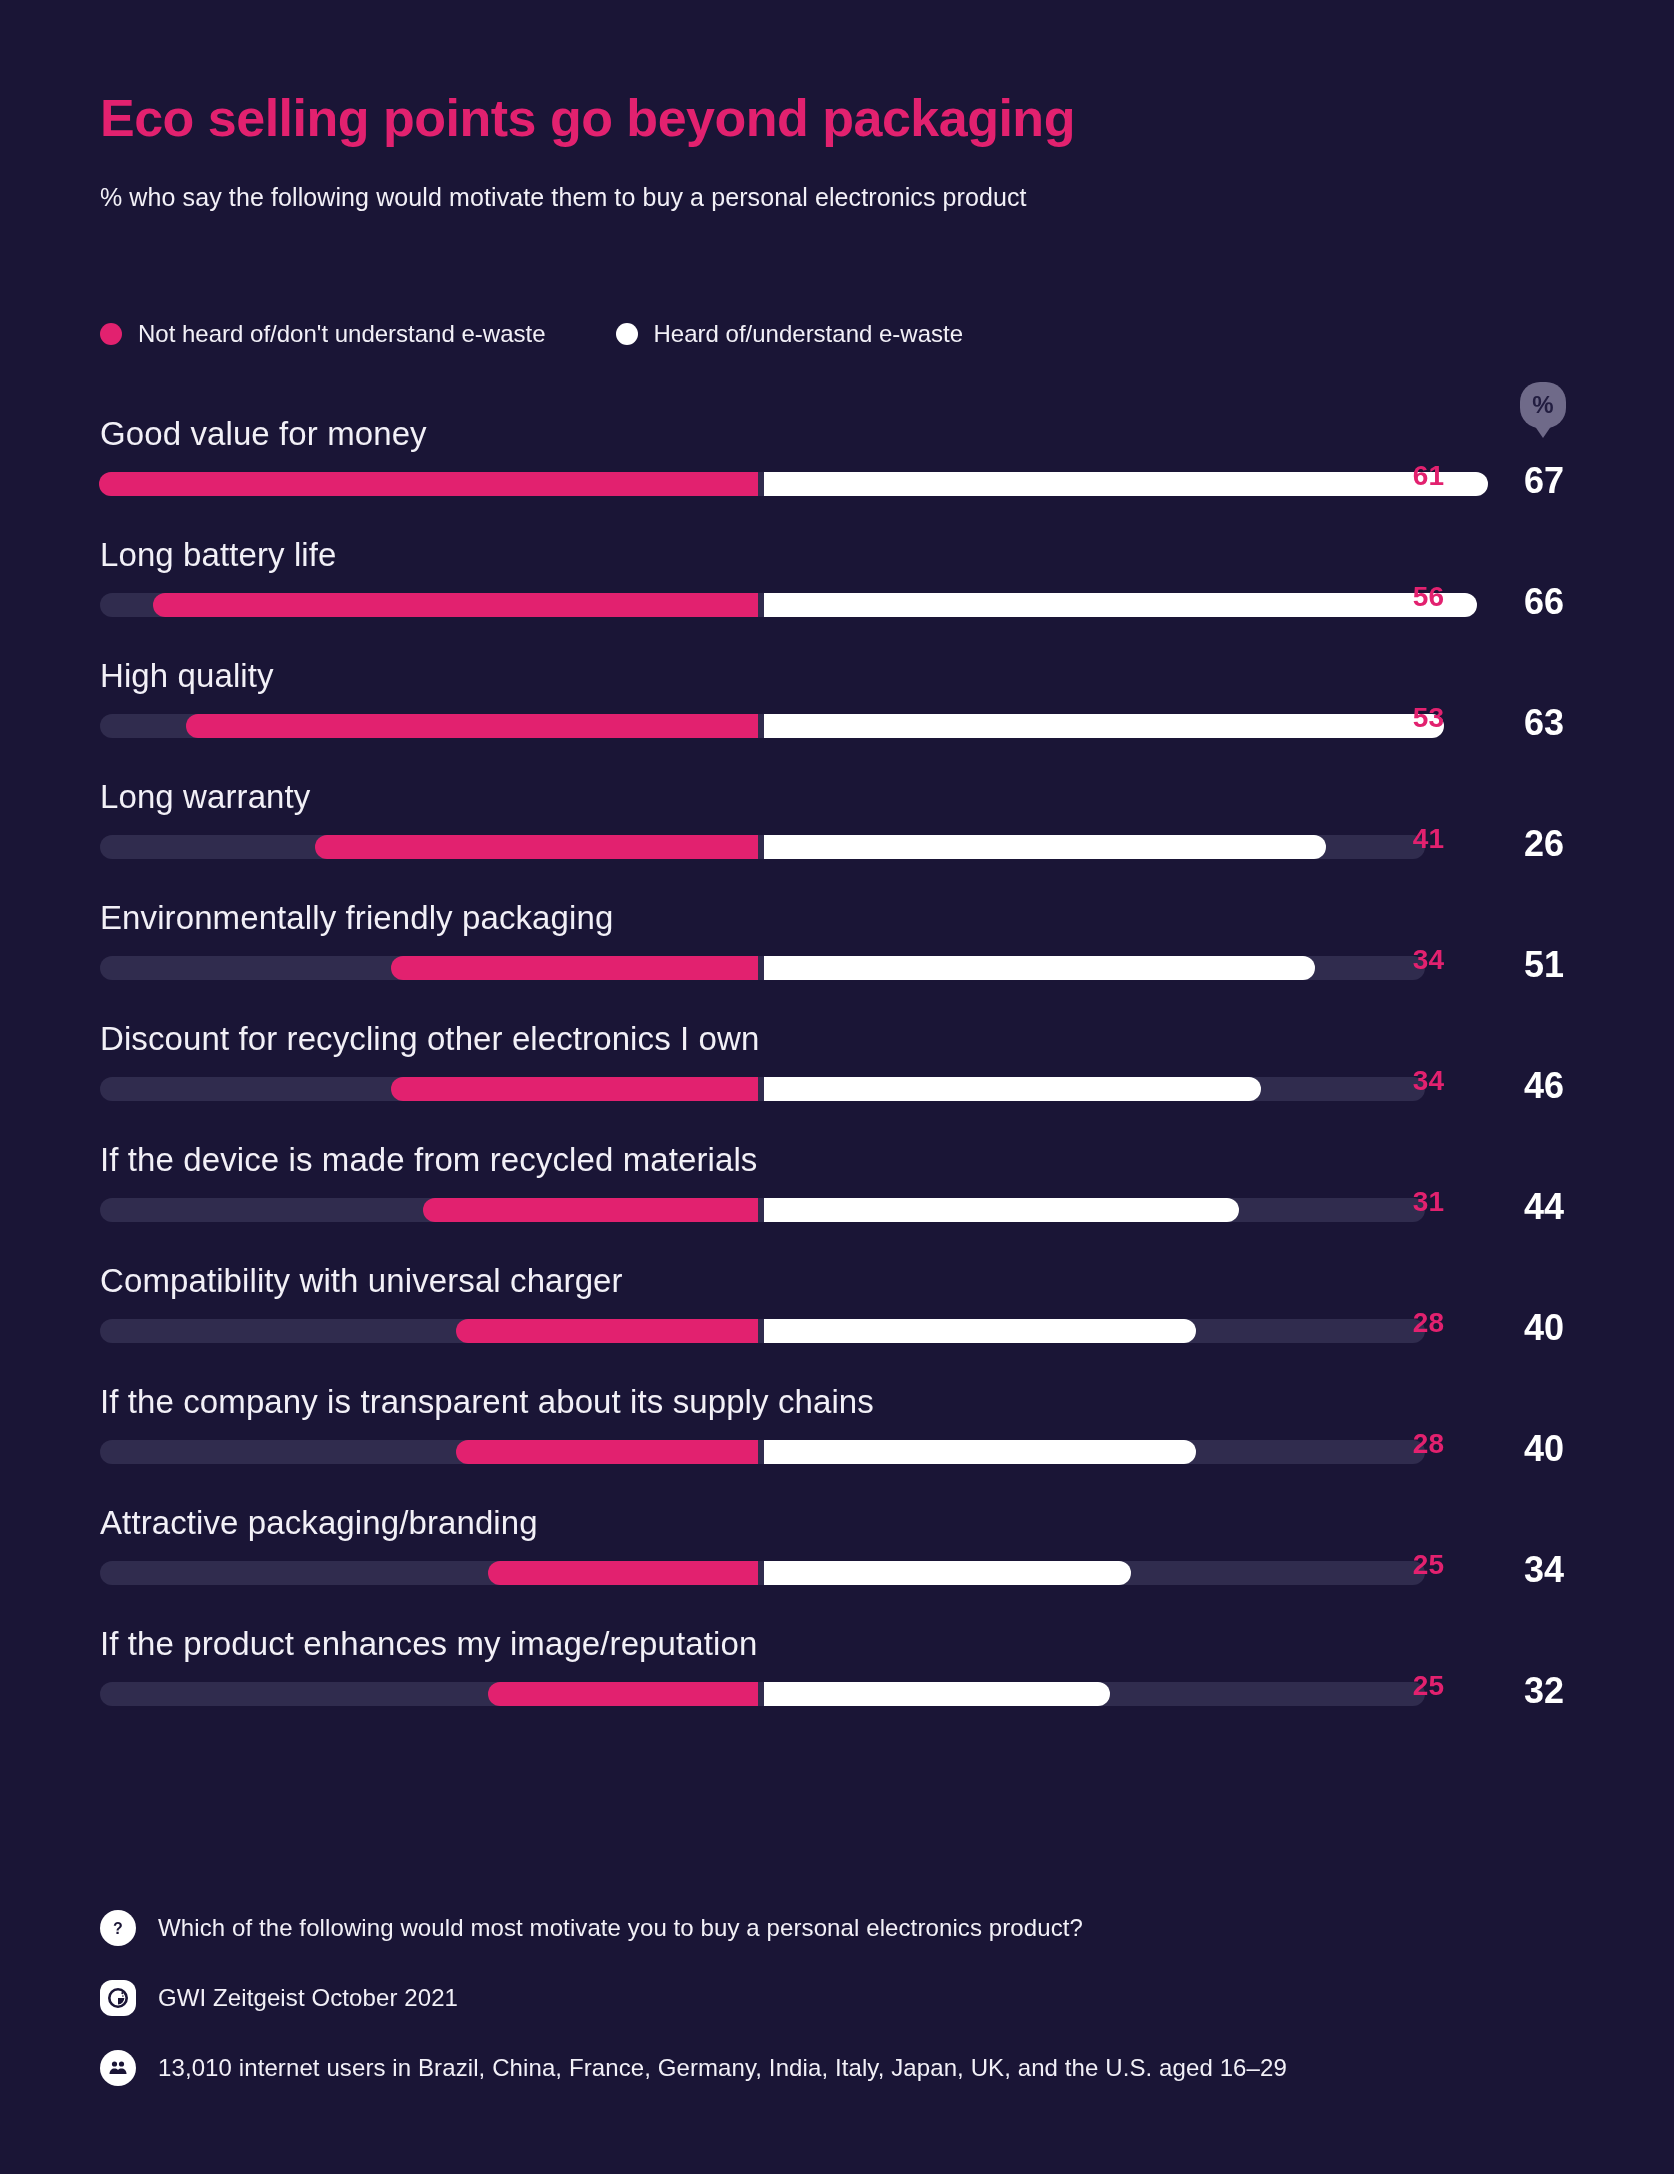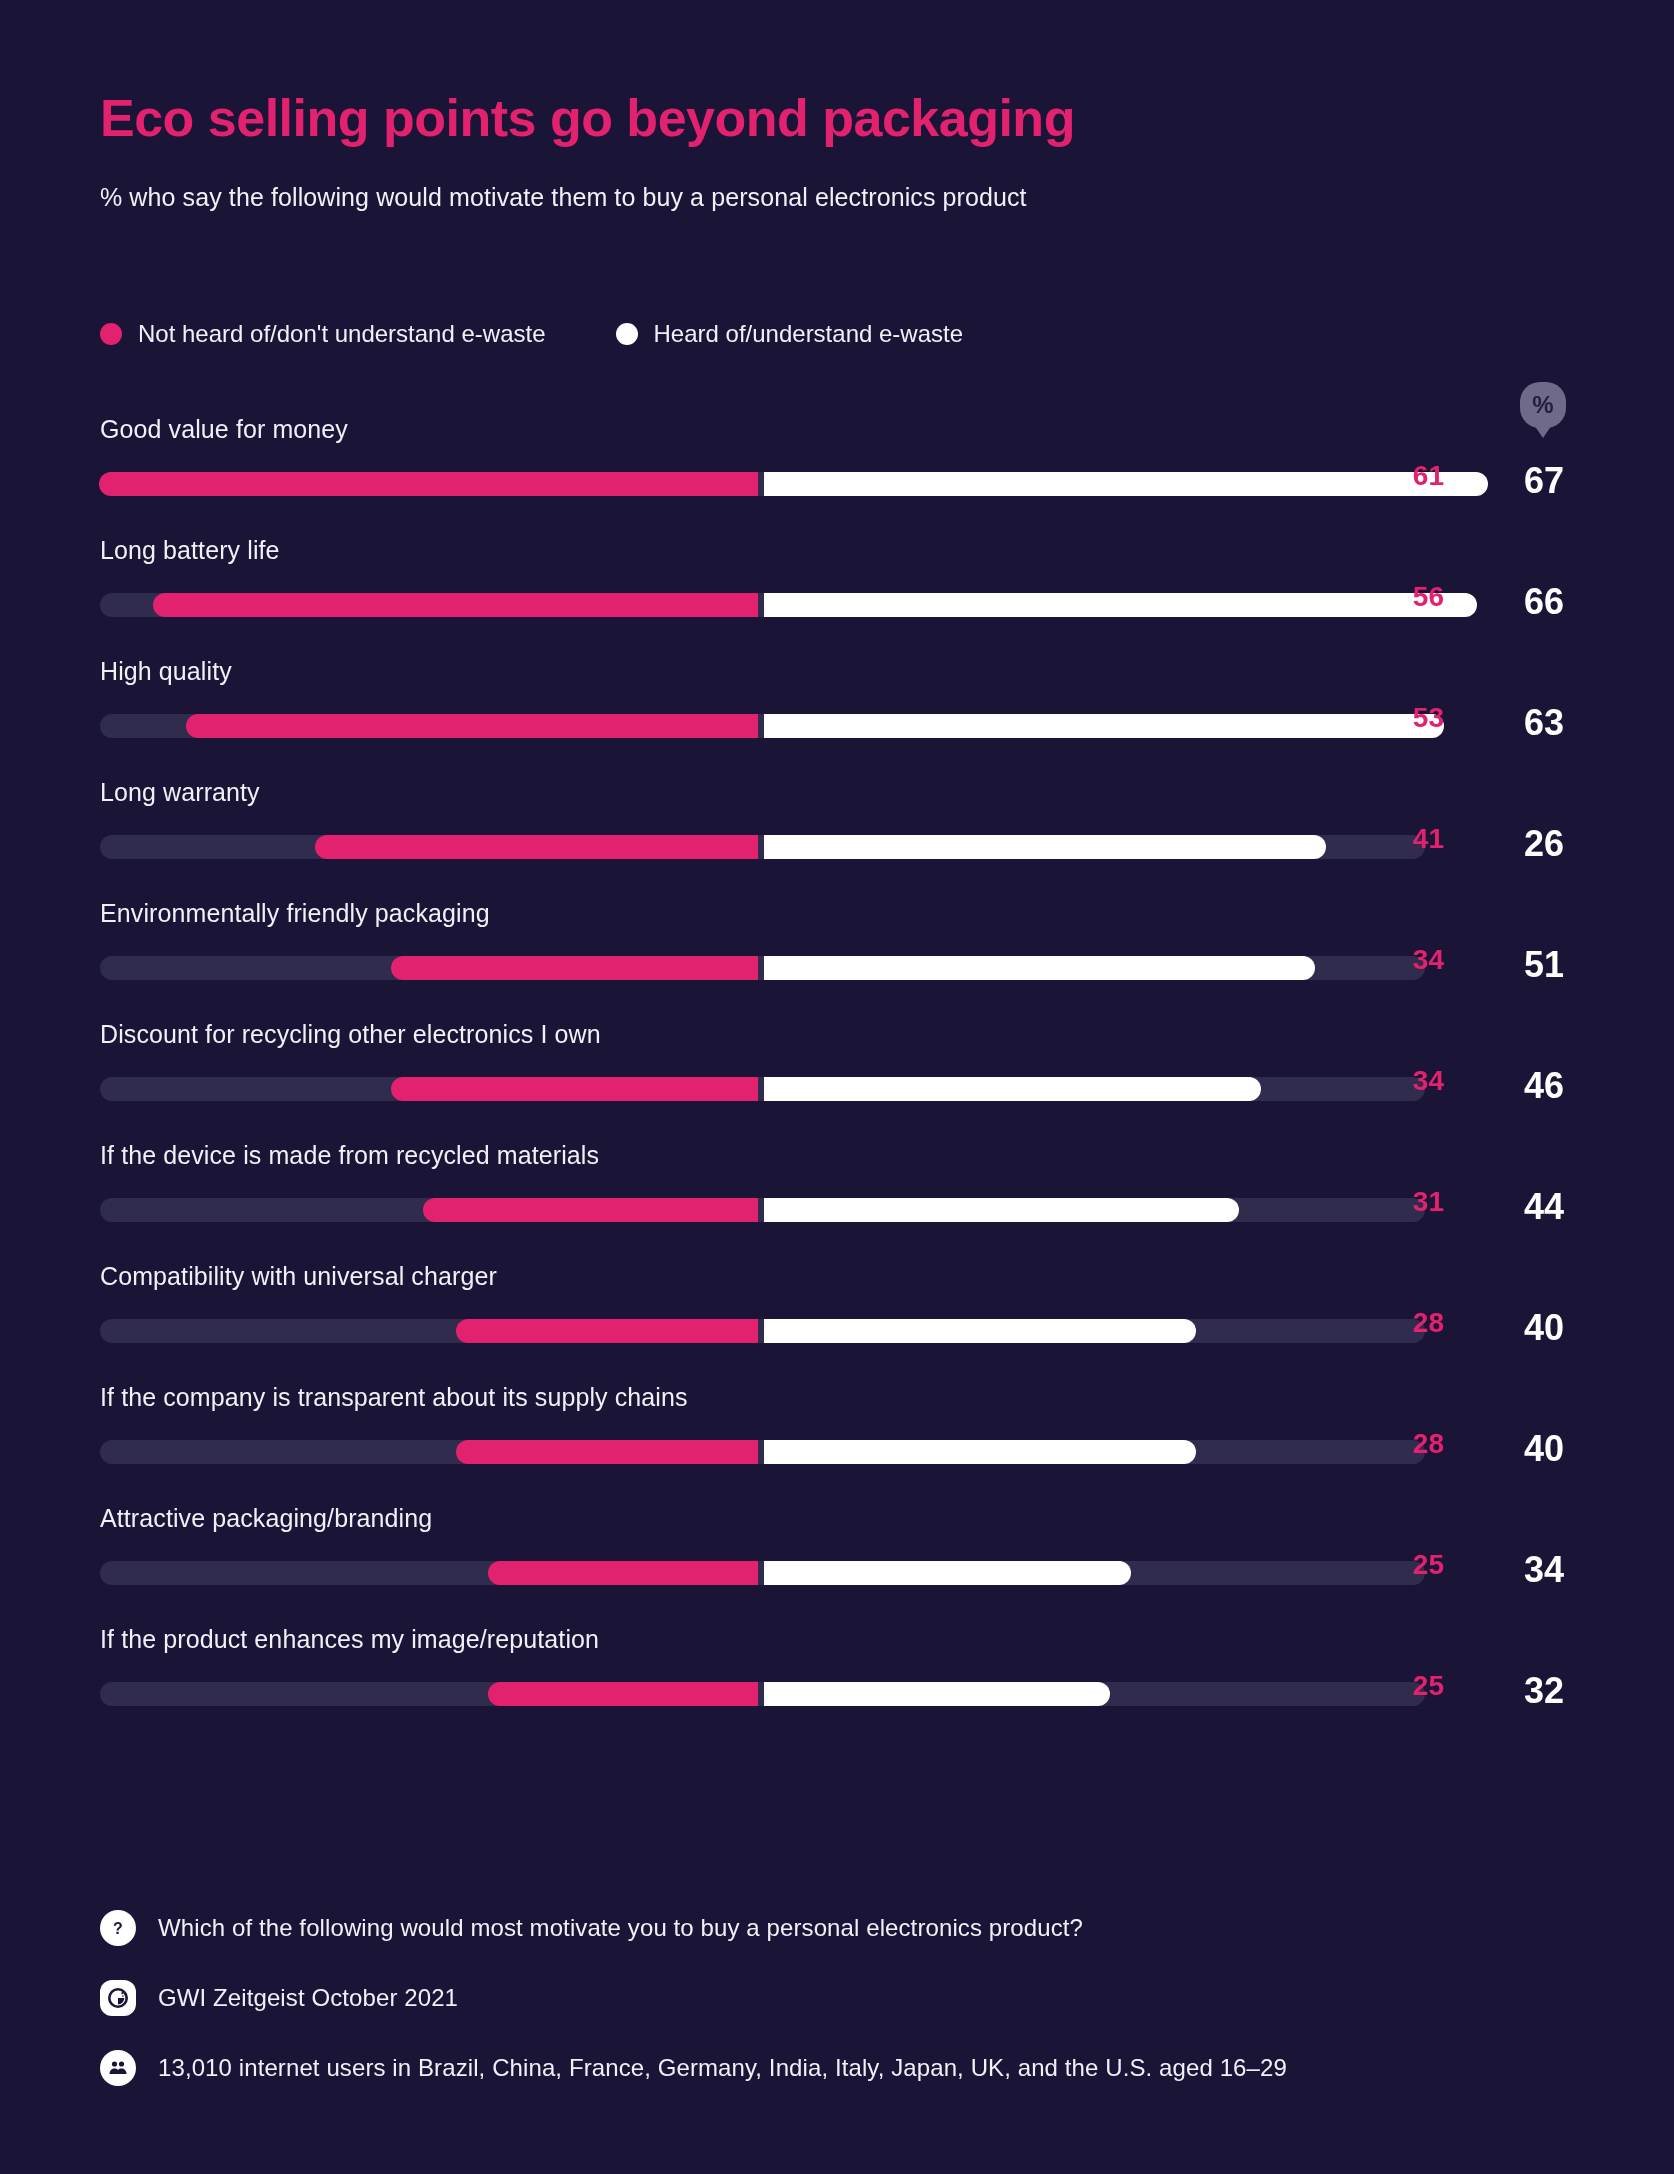--- a/index.html
+++ b/index.html
@@ -59,21 +59,21 @@
     border-left:11px solid transparent;
     border-right:11px solid transparent;
     border-top:16px solid #6f6a89;
   }
 
   
   .rows { position:absolute; left:0; top:410px; width:1674px; }
   .row { position:relative; height:121px; }
   .row-label {
     position:absolute; left:100px; top:5px;
-    font-size:25px; color:#f2f0f7; letter-spacing:0.1px; white-space:nowrap;
+    font-size:33px; color:#f2f0f7; letter-spacing:0.1px; white-space:nowrap;
   }
   .bar-area {
     position:absolute; left:100px; top:62px;
     width:1325px; height:24px;
   }
   .track {
     position:absolute; left:0; top:0;
     width:100%; height:24px;
     background:#302c4e; border-radius:12px;
   }

